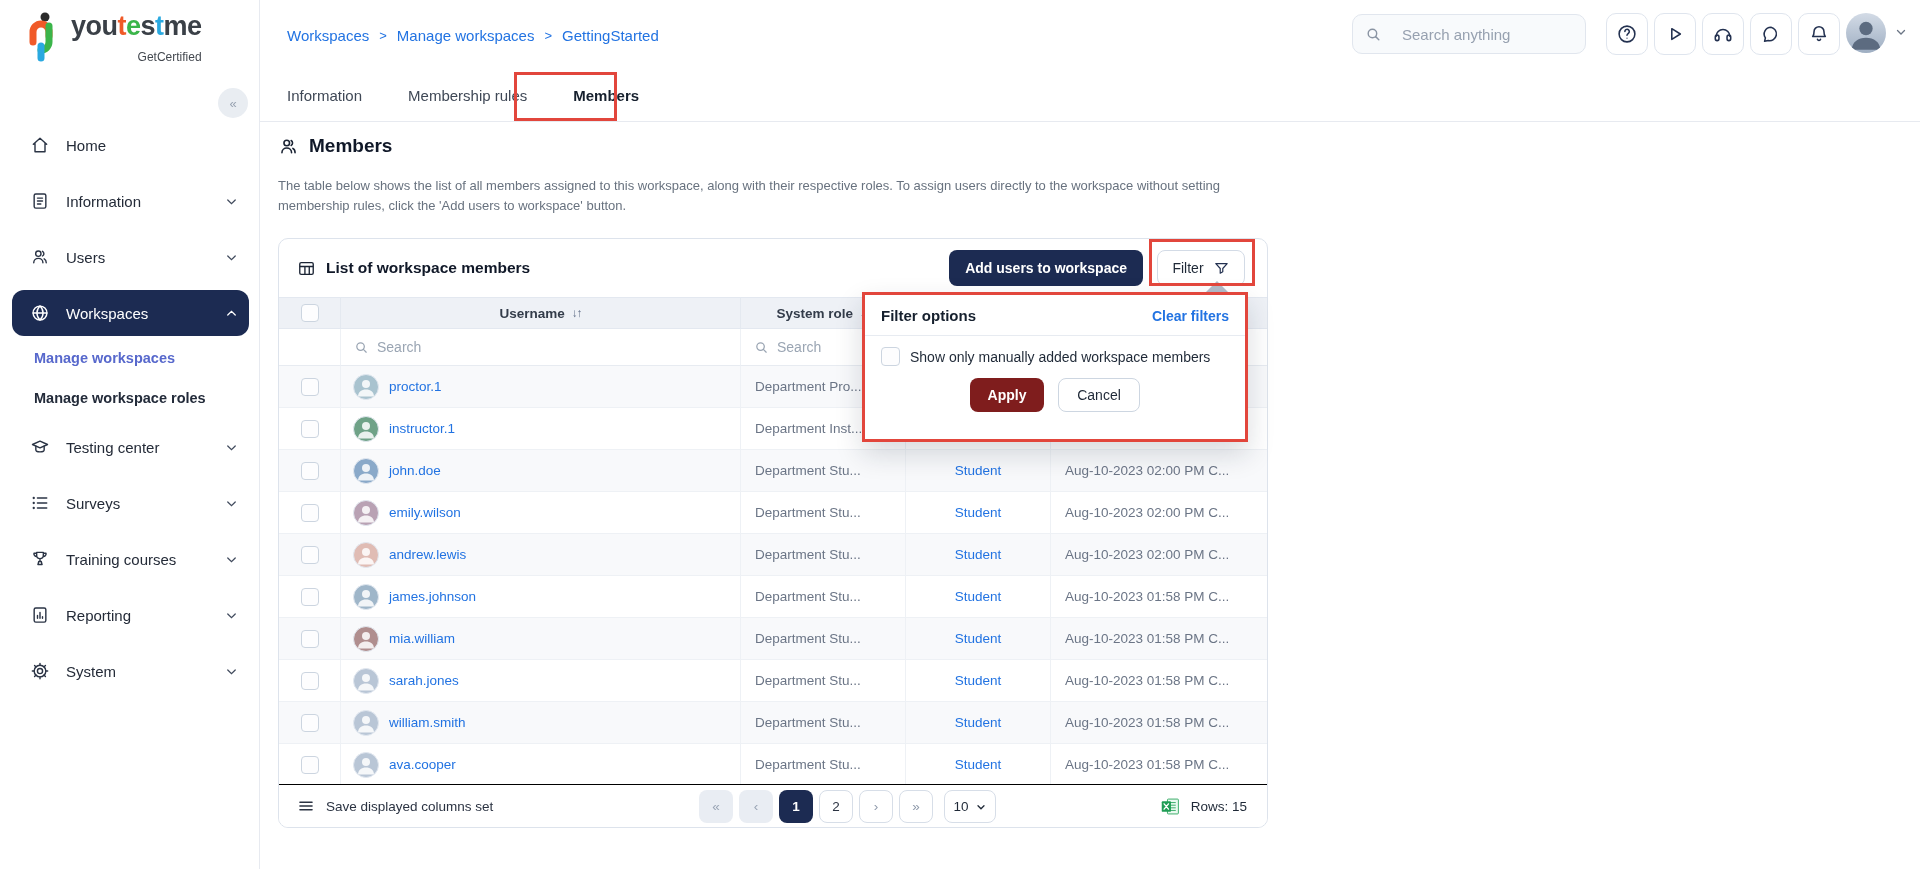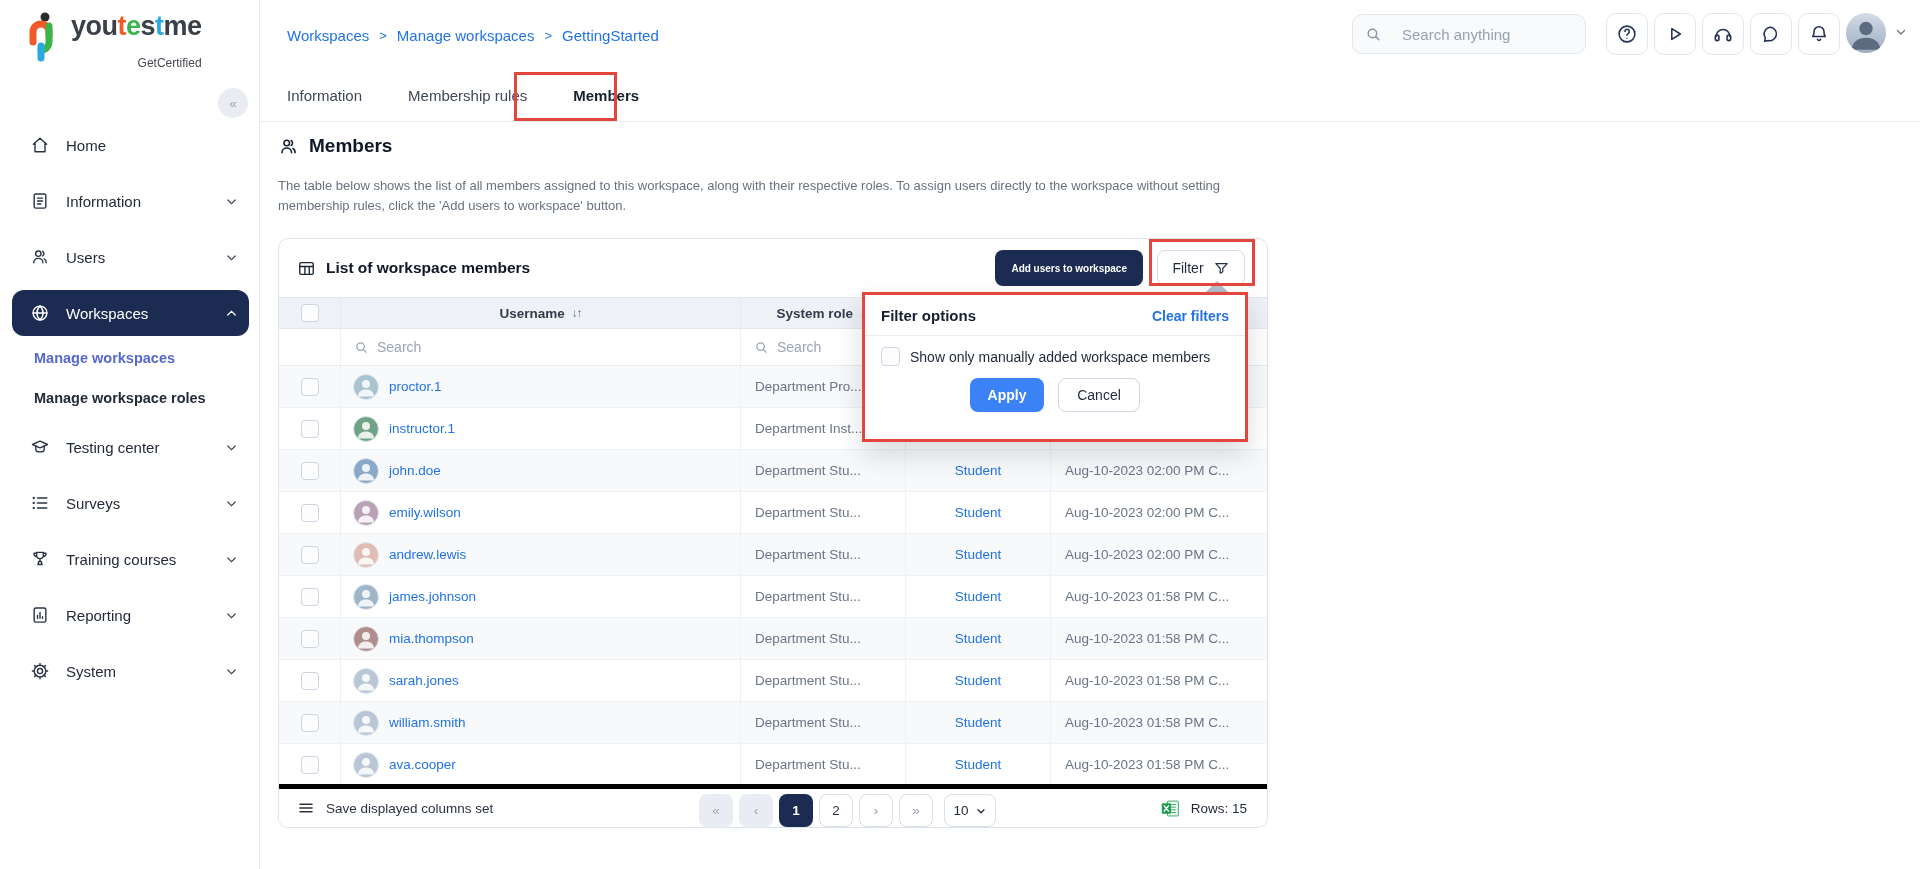--- a/index.html
+++ b/index.html
@@ -5,21 +5,21 @@
   * { margin:0; padding:0; box-sizing:border-box; }
   body { font-family:"Liberation Sans", sans-serif; background:#fff; }
   .screen { position:relative; width:1920px; height:869px; background:#fff; overflow:hidden; }
 
   
   .sidebar { position:absolute; left:0; top:0; width:260px; height:869px; background:#fff; border-right:1px solid #e7eaf0; z-index:5; }
   .logo-row { position:absolute; top:12px; left:28px; display:flex; gap:9px; align-items:flex-start; }
   .logo-text { display:flex; flex-direction:column; align-items:flex-end; }
   .logo-word { font-size:27px; font-weight:700; letter-spacing:-0.5px; line-height:1.1; color:#3a4047; }
   .logo-word .lt-o { color:#f05a28; } .logo-word .lt-g { color:#3bb54a; } .logo-word .lt-b { color:#2aa9e0; }
-  .logo-sub { font-size:12px; color:#43484f; margin-top:14px; }
+  .logo-sub { font-size:12px; color:#43484f; margin-top:8px; }
   .collapse-btn { position:absolute; top:88px; left:218px; width:30px; height:30px; border-radius:50%; background:#e9edf2; color:#98a2b1; display:flex; align-items:center; justify-content:center; font-size:13px; cursor:pointer; z-index:6; }
   .nav { position:absolute; top:122px; left:12px; right:10px; }
   .nav-item { height:46px; display:flex; align-items:center; padding:0 10px 0 18px; border-radius:12px; color:#242b38; font-size:15px; font-weight:500; margin-bottom:10px; cursor:pointer; }
   .nav-item .nicon { width:22px; height:22px; margin-right:14px; display:flex; align-items:center; color:#2b3445; flex:none; }
   .nav-item .chev { margin-left:auto; color:#424c5e; display:flex; }
   .nav-item.active { background:#1c2b52; color:#fff; margin-bottom:2px; }
   .nav-item.active .nicon, .nav-item.active .chev { color:#fff; }
   .sub-item { height:40px; display:flex; align-items:center; padding-left:22px; font-size:14.5px; font-weight:600; color:#232b3a; cursor:pointer; }
   .sub-item.active { color:#5768cc; }
   .sub-gap { height:6px; }
@@ -45,21 +45,21 @@
   
   .section-title { position:absolute; left:278px; top:135px; display:flex; gap:10px; align-items:center; font-size:19px; font-weight:700; color:#101828; }
   .section-title .ticon { color:#1b2434; display:flex; }
   .section-desc { position:absolute; left:278px; top:176px; width:952px; font-size:13px; line-height:1.55; color:#68727f; }
 
   
   .card { position:absolute; left:278px; top:238px; width:990px; height:590px; border:1px solid #dde3ec; border-radius:10px; background:#fff; overflow:hidden; z-index:4; }
   .card-head { height:58px; display:flex; align-items:center; padding:0 22px 0 18px; }
   .card-title { display:flex; align-items:center; gap:10px; font-size:15.5px; font-weight:700; color:#101828; }
   .card-title .gicon { color:#1b2434; display:flex; }
-  .btn-add { margin-left:auto; height:36px; padding:17px 16px; background:#1c2b52; color:#fff; border:none; border-radius:8px; font-family:"Liberation Sans",sans-serif; font-size:10px; font-weight:700; display:flex; align-items:center; cursor:pointer; }
+  .btn-add { margin-left:auto; height:36px; padding:17px 16px; background:#1c2b52; color:#fff; border:none; border-radius:8px; font-family:"Liberation Sans",sans-serif; font-size:14px; font-weight:700; display:flex; align-items:center; cursor:pointer; }
   .btn-filter { margin-left:14px; height:36px; width:88px; background:#fff; border:1px solid #d3dbe6; border-radius:8px; display:flex; align-items:center; justify-content:center; gap:9px; font-family:"Liberation Sans",sans-serif; font-size:14px; color:#1f2937; cursor:pointer; }
   .btn-filter svg { color:#233150; }
 
   .thead, .trow { display:grid; grid-template-columns:62px 400px 165px 145px 218px; }
   .th { height:32px; background:#eef1f6; border-top:1px solid #e3e8f0; border-bottom:1px solid #e3e8f0; border-right:1px solid #e4e9f0; display:flex; align-items:center; justify-content:center; gap:7px; font-size:13.5px; font-weight:600; color:#333c4a; }
   .th:last-child { border-right:none; }
   .sort { color:#5b6984; font-size:11.5px; letter-spacing:-1px; cursor:pointer; }
   .srow { display:grid; grid-template-columns:62px 400px 165px 145px 218px; }
   .sc { height:37px; border-bottom:1px solid #e7ebf1; border-right:1px solid #eef1f5; display:flex; align-items:center; padding:0 13px; gap:8px; color:#9aa5b3; }
   .sc:last-child { border-right:none; }
@@ -77,21 +77,21 @@
   .user-link { color:#2273e2; font-weight:500; cursor:pointer; }
   .role-cell { color:#6b7586; padding-left:14px; }
   .student-cell { justify-content:center; }
   .date-cell { color:#6b7586; padding-left:14px; }
   .trow:nth-of-type(1) .av { background:#cfdcea; } .trow:nth-of-type(2) .av { background:#32405e; }
   .trow:nth-of-type(3) .av { background:#39779e; } .trow:nth-of-type(4) .av { background:#a9c3cf; }
   .trow:nth-of-type(5) .av { background:#6fa287; } .trow:nth-of-type(6) .av { background:#8aa9c9; }
   .trow:nth-of-type(7) .av { background:#b9a2b4; } .trow:nth-of-type(8) .av { background:#e0bcb4; }
   .trow:nth-of-type(9) .av { background:#9fb6c9; } .trow:nth-of-type(10) .av { background:#b08e8e; }
 
-  .card-foot { position:absolute; left:0; right:0; bottom:0; height:43px; border-top:5px solid #000000; background:#fff; display:flex; align-items:center; padding:0 20px 0 18px;gap:37px; }
+  .card-foot { position:absolute; left:0; right:0; bottom:0; height:43px; border-top:1px solid #000000; background:#fff; display:flex; align-items:center; padding:0 20px 0 18px;gap:37px; }
   .save-cols { display:flex; align-items:center; gap:11px; font-size:13.5px; color:#2b3342; cursor:pointer; }
   .save-cols svg { color:#2b3342; }
   .pager { position:absolute; left:420px; top:5px; display:flex; gap:6px; align-items:center; }
   .pbtn { width:34px; height:33px; border-radius:8px; display:flex; align-items:center; justify-content:center; font-size:13.5px; cursor:pointer; border:none; font-family:"Liberation Sans",sans-serif; }
   .pbtn.disabled { background:#e9edf3; color:#99a4b4; }
   .pbtn.current { background:#1c2b52; color:#fff; font-weight:700; }
   .pbtn.plain { background:#fff; border:1px solid #d7dee8; color:#2b3342; }
   .pbtn.arrow { background:#fff; border:1px solid #d7dee8; color:#8f9aab; }
   .psize { width:52px; height:33px; border:1px solid #d7dee8; border-radius:8px; background:#fff; display:flex; align-items:center; justify-content:center; gap:6px; font-size:13.5px; color:#1f2937; margin-left:5px; cursor:pointer; }
   .foot-right { margin-left:auto; display:flex; align-items:center; gap:10px; font-size:13.5px; color:#1f2937; }
@@ -99,21 +99,21 @@
   
   .caret-up { position:absolute; left:1206px; top:281px; width:0; height:0; border-left:11px solid transparent; border-right:11px solid transparent; border-bottom:11px solid #b3bcc9; z-index:15; }
   .popup { position:absolute; left:862px; top:292px; width:386px; height:150px; background:#fff; border:3px solid #e2463c; box-shadow:0 12px 26px rgba(20,30,50,.16); z-index:20; }
   .popup-head { display:flex; align-items:center; justify-content:space-between; padding:12px 16px 11px; border-bottom:1px solid #e7ebf1; }
   .popup-title { font-size:15px; font-weight:700; color:#16202e; }
   .popup-clear { font-size:14px; font-weight:700; color:#2273e2; cursor:pointer; }
   .popup-check { display:flex; align-items:center; gap:10px; padding:11px 16px 9px; }
   .popup-check .checkbox { width:19px; height:19px; }
   .popup-check-label { font-size:14px; color:#1f2937; }
   .popup-actions { display:flex; justify-content:center; gap:14px; padding-top:3px; }
-  .btn-apply { width:74px; height:34px; background:#3b82f6; color:#fff; border:none; border-radius:8px; font-family:"Liberation Sans",sans-serif; font-size:14px; font-weight:700; cursor:pointer; }
+  .btn-apply { width:74px; height:34px; background:#7f1d1d; color:#fff; border:none; border-radius:8px; font-family:"Liberation Sans",sans-serif; font-size:14px; font-weight:700; cursor:pointer; }
   .btn-cancel { width:82px; height:34px; background:#fff; border:1px solid #cdd6e1; border-radius:8px; color:#1f2937; font-family:"Liberation Sans",sans-serif; font-size:14px; font-weight:500; cursor:pointer; }
 
   
   .anno { position:absolute; border:3px solid #e2463c; z-index:30; pointer-events:none; }
   .anno-tab { left:514px; top:72px; width:103px; height:49px; }
   .anno-filter { left:1149px; top:239px; width:106px; height:47px; }
 </style>
 </head>
 <body>
 
@@ -517,21 +517,21 @@
       <div class="cell cb-cell">
           <span class="checkbox"></span>
         </div>
       <div class="cell">
           <span class="av">
             <svg class="ic" width="24" height="24" viewBox="0 0 24 24">
               <circle cx="12" cy="9" r="4" fill="#fff" opacity=".85"></circle>
               <path d="M4 21.5c0-4.4 3.6-7 8-7s8 2.6 8 7" fill="#fff" opacity=".85"></path>
             </svg>
           </span>
-          <span class="user-link">mia.thompson</span>
+          <span class="user-link">mia.william</span>
         </div>
       <div class="cell role-cell">Department Stu...</div>
       <div class="cell student-cell">
           <span class="user-link">Student</span>
         </div>
       <div class="cell date-cell">Aug-10-2023 01:58 PM C...</div>
     </div>
     <div class="trow">
       <div class="cell cb-cell">
           <span class="checkbox"></span>

